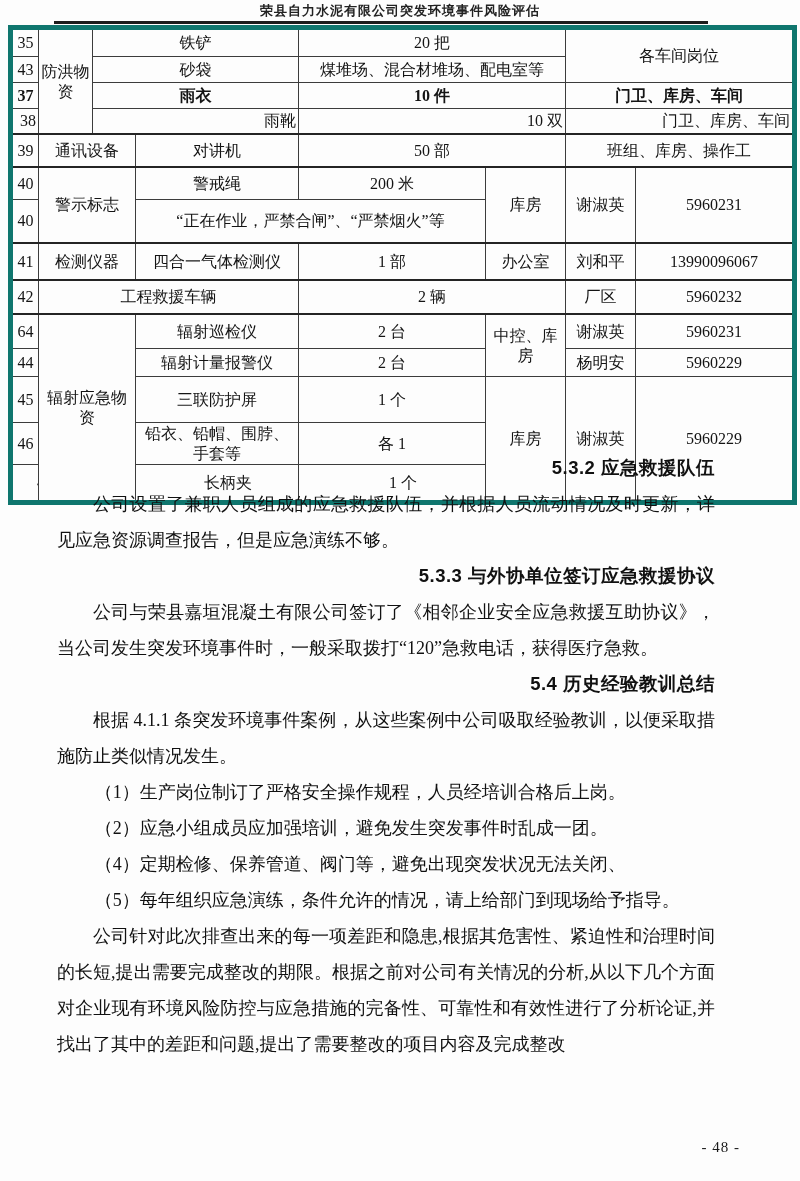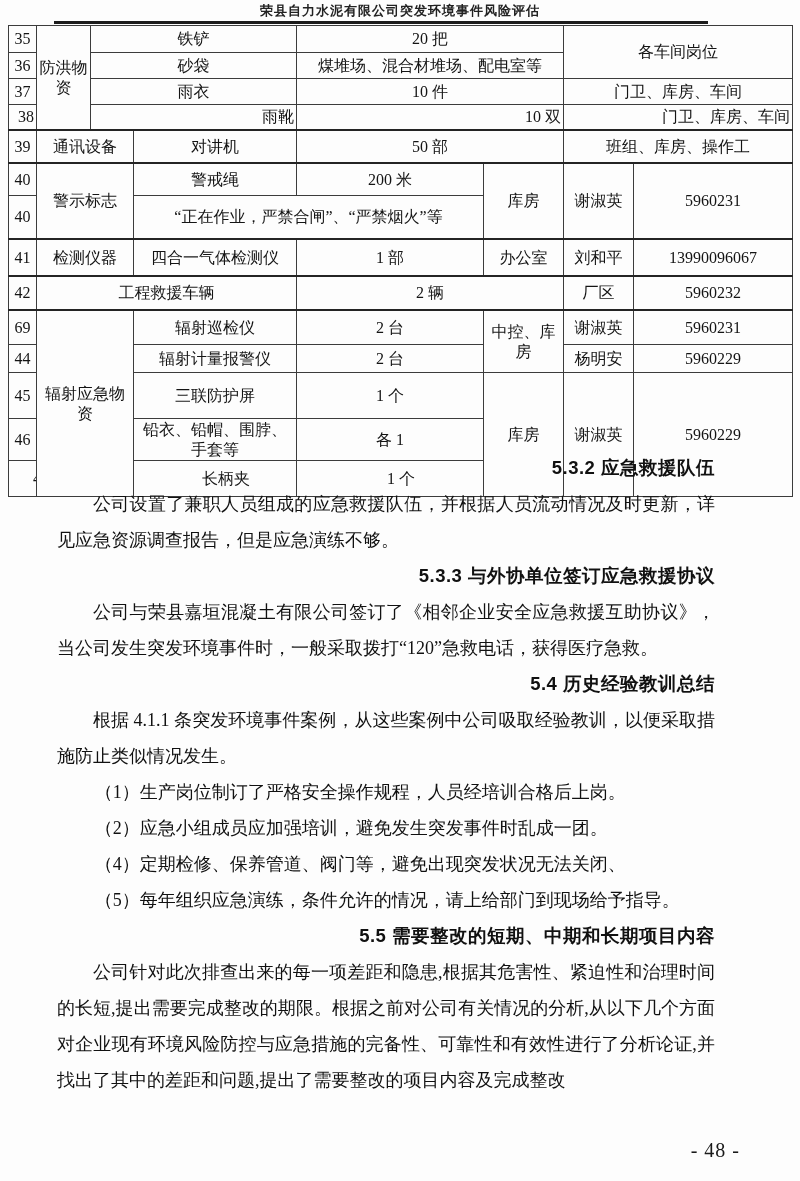--- a/index.html
+++ b/index.html
@@ -20,24 +20,24 @@
   .res-table{
     position:absolute;top:25px;left:8px;width:784px;
     border-collapse:collapse;table-layout:fixed;
   }
   .res-table td{
     border:1px solid #3c3c3c;text-align:center;vertical-align:middle;
     font-size:16px;line-height:1.22;padding:1px 2px;color:#141414;
     overflow:hidden;
   }
   .res-table tr.sec td{border-top:2px solid #242424;}
-  .res-table{border:1px solid #0f766e;}
+  .res-table{border:5px solid #0f766e;}
   .res-table tr:nth-child(1) td{height:24px;}
   .res-table tr:nth-child(2) td{height:23px;}
-  .res-table tr:nth-child(3) td{height:23px;}
+  .res-table tr:nth-child(3) td{height:23px;font-weight:bold;}
   .res-table tr:nth-child(4) td{height:22px;text-align:right;}
   .res-table tr:nth-child(5) td{height:29px;}
   .res-table tr:nth-child(6) td{height:29px;}
   .res-table tr:nth-child(7) td{height:40px;}
   .res-table tr:nth-child(8) td{height:33px;}
   .res-table tr:nth-child(9) td{height:30px;}
   .res-table tr:nth-child(10) td{height:31px;}
   .res-table tr:nth-child(11) td{height:25px;}
   .res-table tr:nth-child(12) td{height:43px;}
   .res-table tr:nth-child(13) td{height:37px;}
@@ -50,21 +50,21 @@
   .doc-body p{margin:0;text-indent:2em;}
   .doc-body p.heading{
     font-weight:bold;
     font-family:"Liberation Sans","DejaVu Sans",sans-serif;
     font-size:18.5px;letter-spacing:0.5px;text-align:right;
   }
   .doc-body p.list{text-indent:2.1em;}
   
   .page-footer{
     position:absolute;top:1139px;left:57px;width:683px;text-align:right;
-    font-size:20px;color:#1a1a1a;letter-spacing:1px;
+    font-size:15px;color:#1a1a1a;letter-spacing:1px;
   }
 </style>
 </head>
 <body>
 
 <div class="page">
 
   <div class="header-title">荣县自力水泥有限公司突发环境事件风险评估</div>
   <div class="header-rule"></div>
 
@@ -81,21 +81,21 @@
     </colgroup>
     <tbody>
         <tr>
           <td>35</td>
           <td rowspan="4">防洪物资</td>
           <td colspan="2">铁铲</td>
           <td colspan="2">20 把</td>
           <td colspan="2" rowspan="2">各车间岗位</td>
         </tr>
         <tr>
-          <td>36</td>
+          <td>43</td>
           <td colspan="2">砂袋</td>
           <td colspan="2">煤堆场、混合材堆场、配电室等</td>
         </tr>
         <tr>
           <td>37</td>
           <td colspan="2">雨衣</td>
           <td colspan="2">10 件</td>
           <td colspan="2">门卫、库房、车间</td>
         </tr>
         <tr>
@@ -134,21 +134,21 @@
           <td>13990096067</td>
         </tr>
         <tr class="sec">
           <td>42</td>
           <td colspan="3">工程救援车辆</td>
           <td colspan="2">2 辆</td>
           <td>厂区</td>
           <td>5960232</td>
         </tr>
         <tr class="sec">
-          <td>69</td>
+          <td>64</td>
           <td colspan="2" rowspan="5">辐射应急物资</td>
           <td>辐射巡检仪</td>
           <td>2 台</td>
           <td rowspan="2">中控、库房</td>
           <td>谢淑英</td>
           <td>5960231</td>
         </tr>
         <tr>
           <td>44</td>
           <td>辐射计量报警仪</td>
@@ -181,19 +181,18 @@
       <p class="heading">5.3.2 应急救援队伍</p>
       <p class="para">公司设置了兼职人员组成的应急救援队伍，并根据人员流动情况及时更新，详见应急资源调查报告，但是应急演练不够。</p>
       <p class="heading">5.3.3 与外协单位签订应急救援协议</p>
       <p class="para">公司与荣县嘉垣混凝土有限公司签订了《相邻企业安全应急救援互助协议》，当公司发生突发环境事件时，一般采取拨打“120”急救电话，获得医疗急救。</p>
       <p class="heading">5.4 历史经验教训总结</p>
       <p class="para">根据 4.1.1 条突发环境事件案例，从这些案例中公司吸取经验教训，以便采取措施防止类似情况发生。</p>
       <p class="list">（1）生产岗位制订了严格安全操作规程，人员经培训合格后上岗。</p>
       <p class="list">（2）应急小组成员应加强培训，避免发生突发事件时乱成一团。</p>
       <p class="list">（4）定期检修、保养管道、阀门等，避免出现突发状况无法关闭、</p>
       <p class="list">（5）每年组织应急演练，条件允许的情况，请上给部门到现场给予指导。</p>
-      <p class="heading">5.5 需要整改的短期、中期和长期项目内容</p>
       <p class="para">公司针对此次排查出来的每一项差距和隐患,根据其危害性、紧迫性和治理时间的长短,提出需要完成整改的期限。根据之前对公司有关情况的分析,从以下几个方面对企业现有环境风险防控与应急措施的完备性、可靠性和有效性进行了分析论证,并找出了其中的差距和问题,提出了需要整改的项目内容及完成整改</p>
     </div>
 
   <div class="page-footer">- 48 -</div>
 
 </div>
 
 </body></html>

